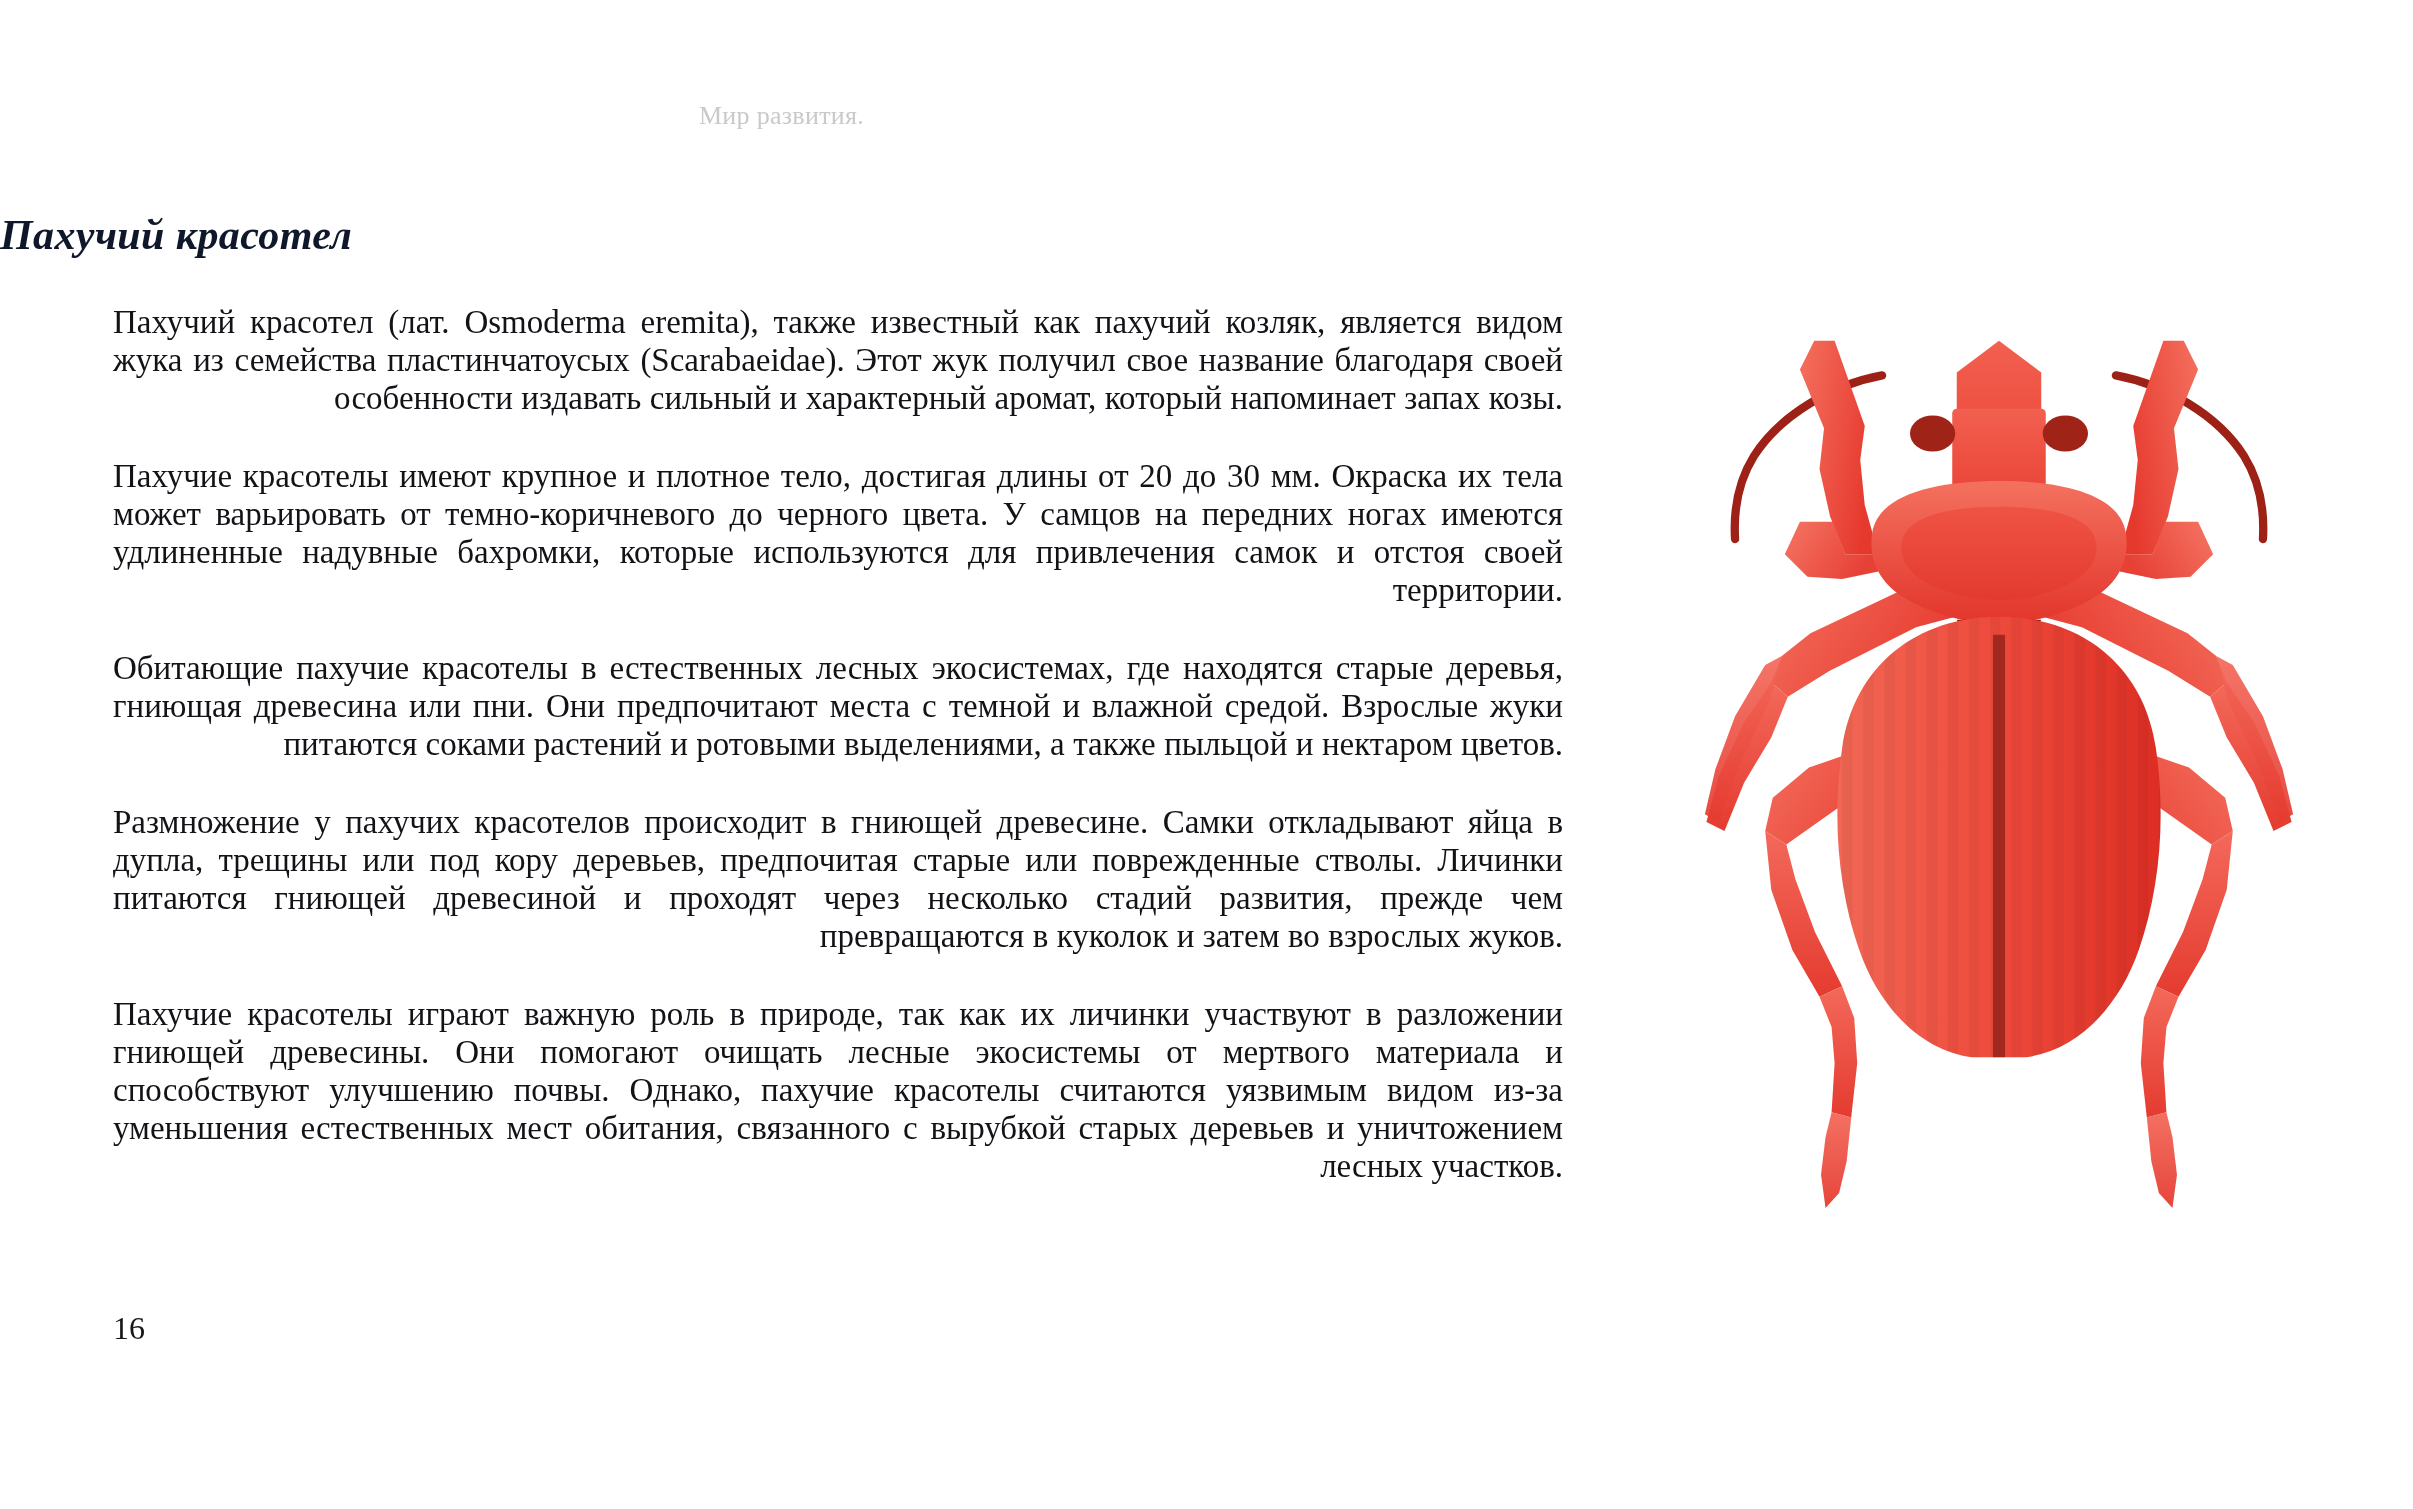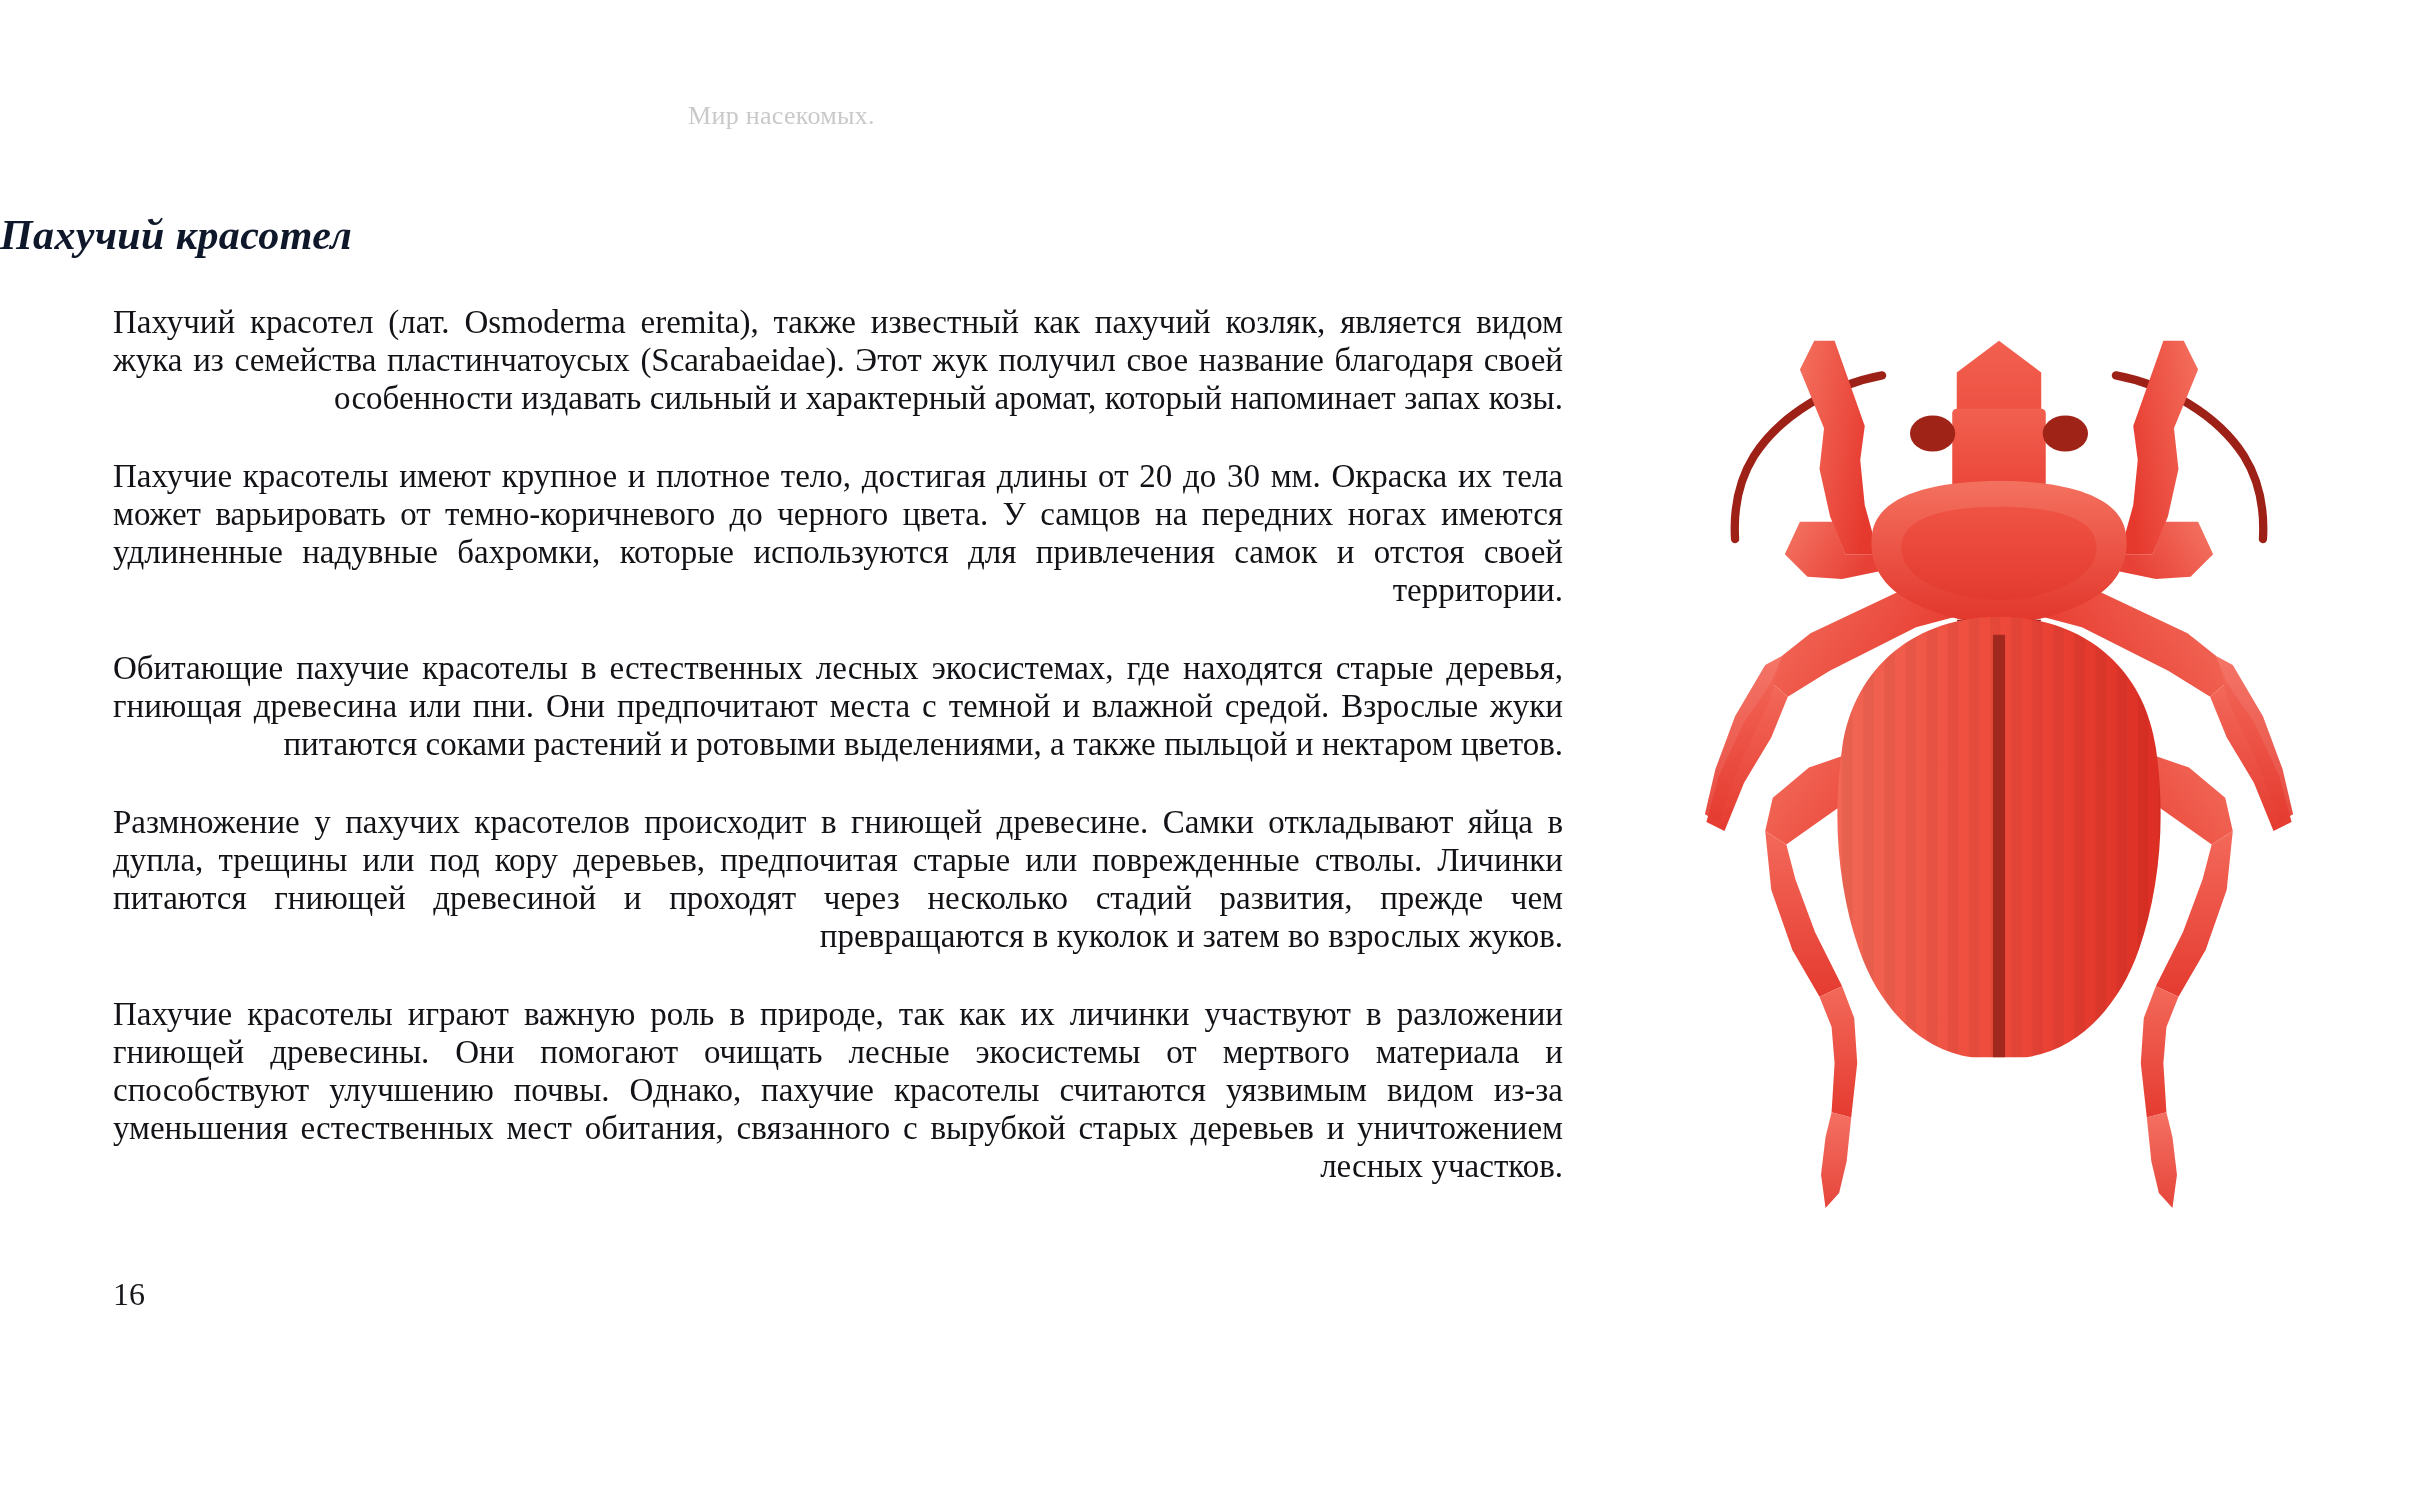--- a/index.html
+++ b/index.html
@@ -59,21 +59,21 @@
     hyphens: none;
   }
   .body-paragraph:last-child {
     margin-bottom: 0;
   }
 
   
   .footer {
     position: absolute;
     left: 0;
-    top: 1276px;
+    top: 1310px;
     width: 2413px;
     height: 91px;
   }
   .page-number {
     position: absolute;
     left: 113px;
     top: 0;
     font-size: 32px;
     color: #17161a;
   }
@@ -107,21 +107,21 @@
   }
   .illustration svg {
     display: block;
     width: 100%;
     height: 100%;
   }
 </style>
 </head>
 <body>
 
-<div class="running-head">Мир насекомых.</div>
+<div class="running-head">Мир развития.</div>
 
 <h1 class="article-title">Пахучий красотел</h1>
 
 <div class="text-column">
   <p class="body-paragraph">Пахучий красотел (лат. Osmoderma eremita), также известный как пахучий козляк, является видом жука из семейства пластинчатоусых (Scarabaeidae). Этот жук получил свое название благодаря своей особенности издавать сильный и характерный аромат, который напоминает запах козы.</p>
   <p class="body-paragraph">Пахучие красотелы имеют крупное и плотное тело, достигая длины от 20 до 30 мм. Окраска их тела может варьировать от темно-коричневого до черного цвета. У самцов на передних ногах имеются удлиненные надувные бахромки, которые используются для привлечения самок и отстоя своей территории.</p>
   <p class="body-paragraph">Обитающие пахучие красотелы в естественных лесных экосистемах, где находятся старые деревья, гниющая древесина или пни. Они предпочитают места с темной и влажной средой. Взрослые жуки питаются соками растений и ротовыми выделениями, а также пыльцой и нектаром цветов.</p>
   <p class="body-paragraph">Размножение у пахучих красотелов происходит в гниющей древесине. Самки откладывают яйца в дупла, трещины или под кору деревьев, предпочитая старые или поврежденные стволы. Личинки питаются гниющей древесиной и проходят через несколько стадий развития, прежде чем превращаются в куколок и затем во взрослых жуков.</p>
   <p class="body-paragraph">Пахучие красотелы играют важную роль в природе, так как их личинки участвуют в разложении гниющей древесины. Они помогают очищать лесные экосистемы от мертвого материала и способствуют улучшению почвы. Однако, пахучие красотелы считаются уязвимым видом из-за уменьшения естественных мест обитания, связанного с вырубкой старых деревьев и уничтожением лесных участков.</p>
 </div>

